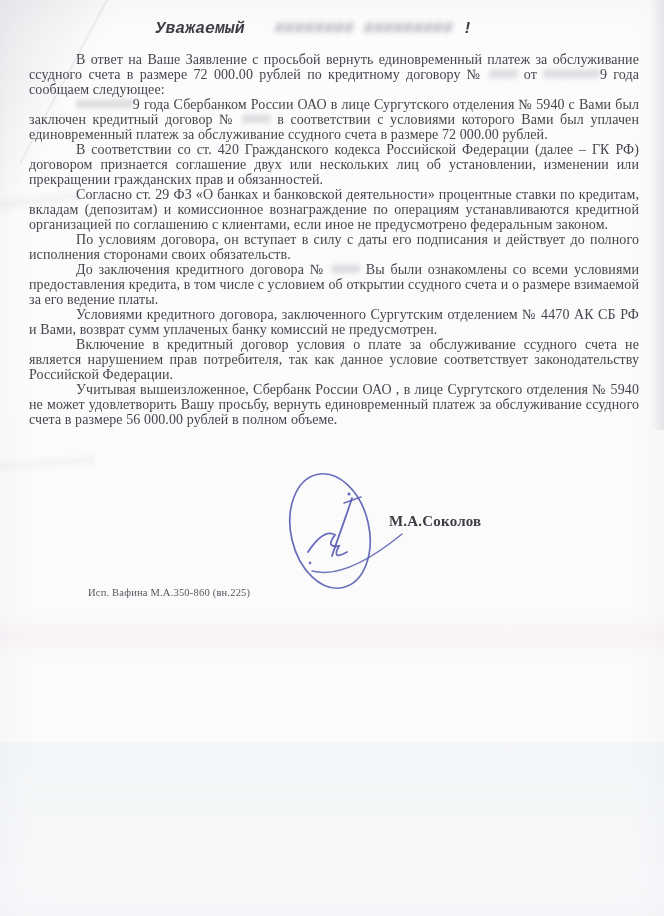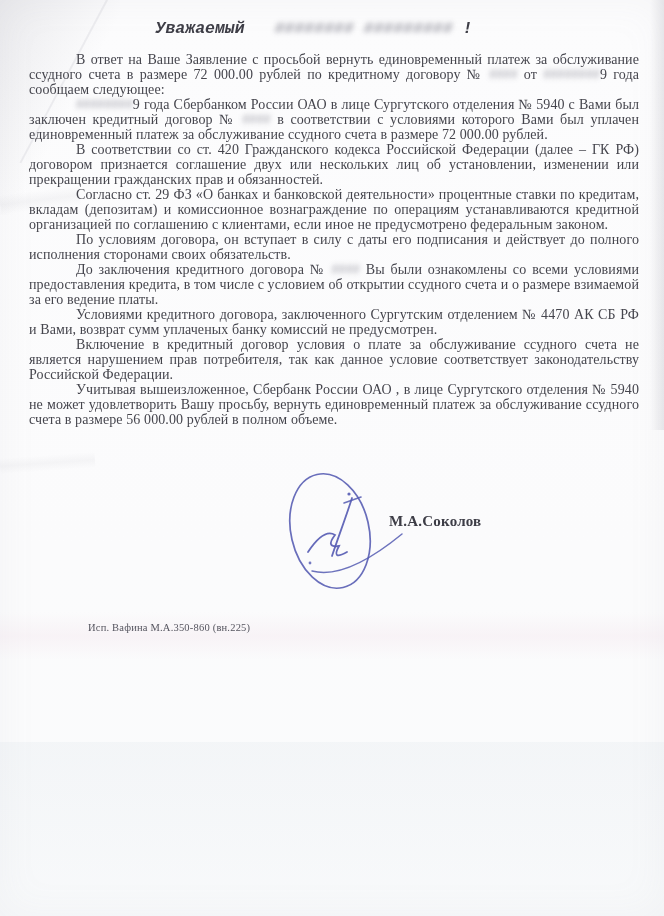--- a/index.html
+++ b/index.html
@@ -80,21 +80,21 @@
     font-weight:bold;font-size:15.5px;line-height:24px;
     color:#3d3d46;letter-spacing:0.2px;
   }
   .signer{
     position:absolute;left:389px;top:513px;
     font-weight:bold;font-size:15px;
     color:#3d3d46;letter-spacing:0.2px;
   }
   .signature-svg{position:absolute;left:272px;top:468px;pointer-events:none;}
   .executor{
-    position:absolute;left:88px;top:622px;
+    position:absolute;left:88px;top:587px;
     font-size:10.5px;color:#55555f;letter-spacing:0.2px;
   }
 </style>
 </head>
 <body>
 
 <div class="scan">
 
   <div class="fold-topleft"></div>
   <div class="fold-crease"></div>

